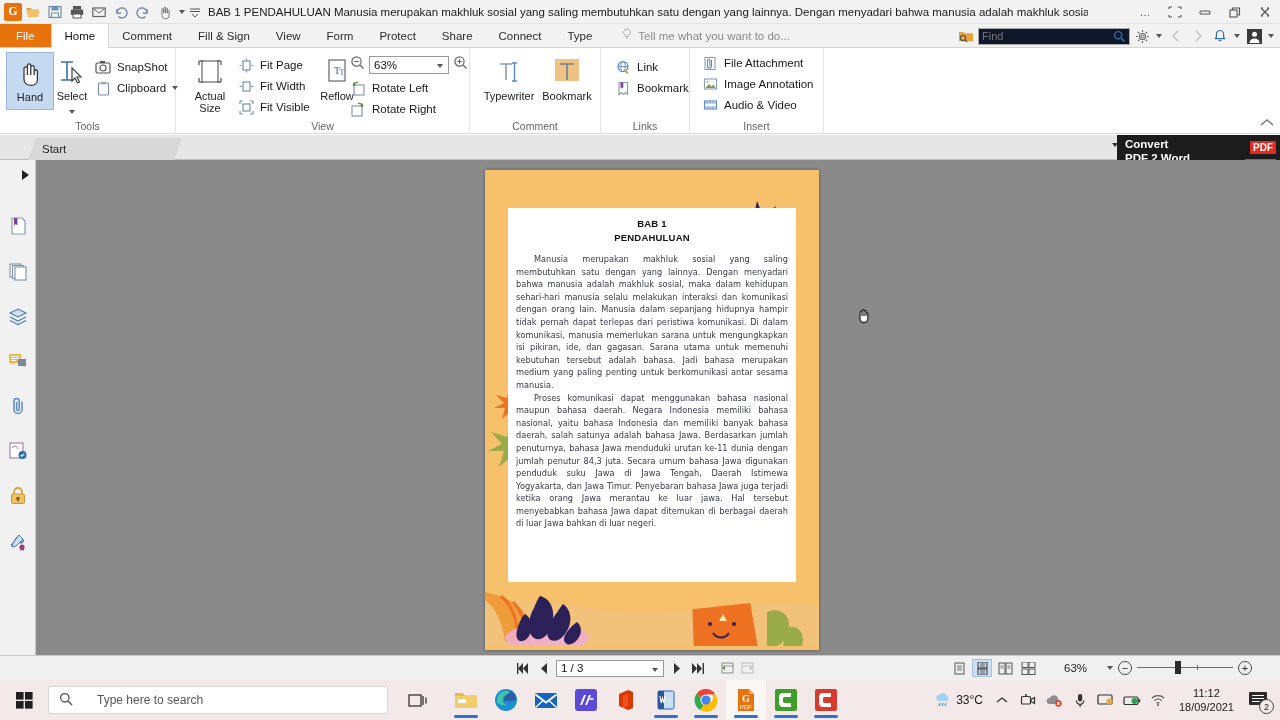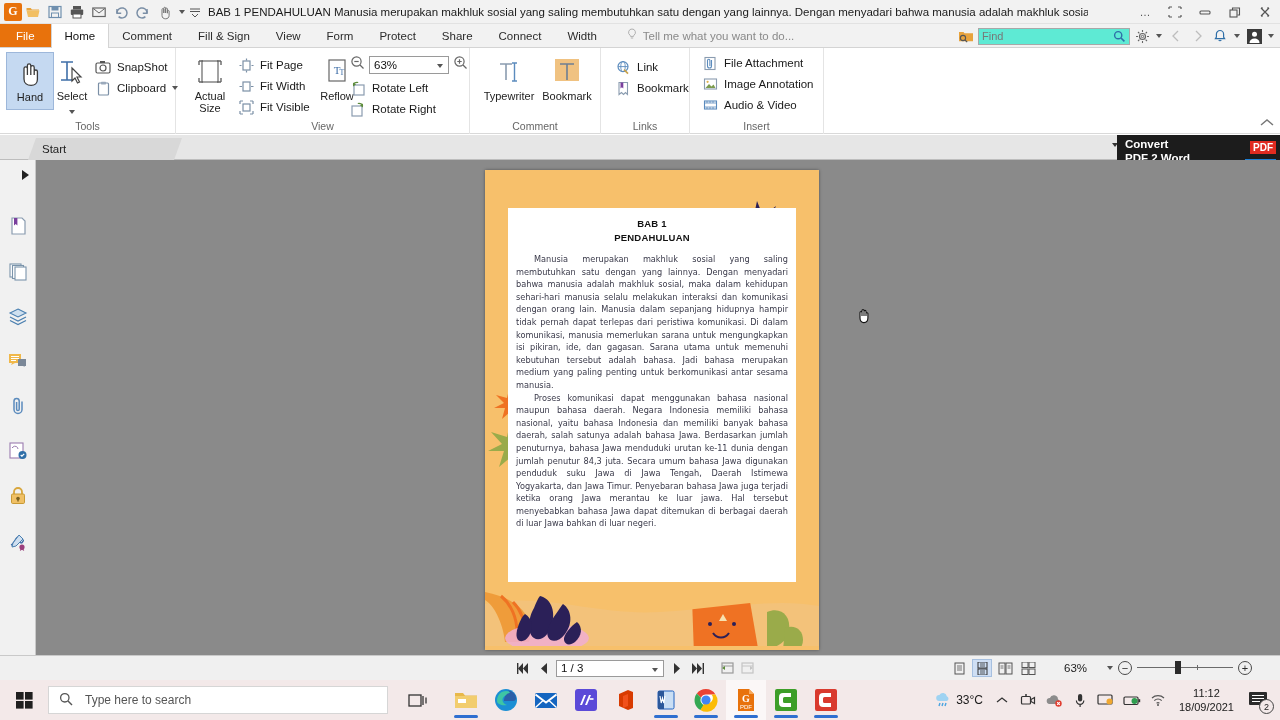--- a/index.html
+++ b/index.html
@@ -61,21 +61,21 @@
   }
   .tellme {
     display: flex; align-items: center; gap: 5px;
     font-size: 11.5px; color: #8a8a8a; padding-left: 16px;
   }
   .ribbon-right {
     position: absolute; right: 0; top: 0; height: 24px;
     display: flex; align-items: center; gap: 2px; padding-right: 4px;
   }
   .find-box {
-    width: 152px; height: 17px; border: 1px solid #a8a8a8; background: #5eead4;
+    width: 152px; height: 17px; border: 1px solid #a8a8a8; background: #0f172a;
     display: flex; align-items: center; padding: 0 3px;
     font-size: 11px; color: #777; position: relative;
   }
   .find-box .mag { position: absolute; right: 3px; top: 1px; }
   .mini-icon {
     width: 20px; height: 20px; display: flex; align-items: center;
     justify-content: center; color: #3e6a9e;
   }
   .caret-sm {
     width: 0; height: 0; border-left: 3px solid transparent;
@@ -256,21 +256,21 @@
     position: absolute; left: 0; bottom: 0; width: 1280px; height: 40px;
     background: #f3e9e9;
     display: flex; align-items: center;
   }
   .start-btn {
     width: 48px; height: 40px; display: flex; align-items: center;
     justify-content: center;
   }
   .search-pill {
     width: 340px; height: 28px; background: #fff; border: 1px solid #d6d6d6;
-    display: flex; align-items: center; gap: 12px; padding: 0 10px;
+    display: flex; align-items: center; gap: 24px; padding: 0 10px;
     font-size: 12px; color: #555;
   }
   .tb-icon {
     width: 40px; height: 40px; display: flex; align-items: center;
     justify-content: center; position: relative;
   }
   .tb-icon .underline {
     position: absolute; bottom: 2px; left: 8px; width: 24px; height: 3px;
     background: #2f6fd0; border-radius: 2px;
   }
@@ -385,21 +385,21 @@
 <div class="ribbon-tabs">
   <div class="tab file">File</div>
   <div class="tab active">Home</div>
   <div class="tab">Comment</div>
   <div class="tab">Fill &amp; Sign</div>
   <div class="tab">View</div>
   <div class="tab">Form</div>
   <div class="tab">Protect</div>
   <div class="tab">Share</div>
   <div class="tab">Connect</div>
-  <div class="tab">Width</div>
+  <div class="tab">Type</div>
   <div class="tellme">
     <span>
       <svg width="12" height="13" viewBox="0 0 12 13">
           <path d="M6 1a3.4 3.4 0 0 1 2.1 6.1c-.4.4-.6.8-.6 1.3h-3c0-.5-.2-.9-.6-1.3A3.4 3.4 0 0 1 6 1z" fill="none" stroke="#b0b0b0" stroke-width="1"></path>
           <path d="M4.8 10h2.4" stroke="#b0b0b0" stroke-width="1"></path>
         </svg>
     </span>
     <span>Tell me what you want to do...</span>
   </div>
 

